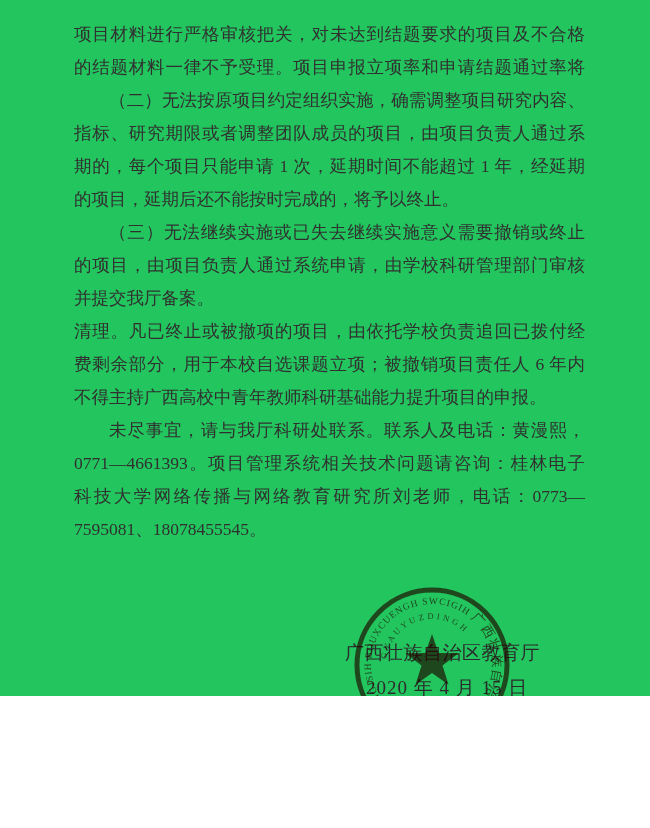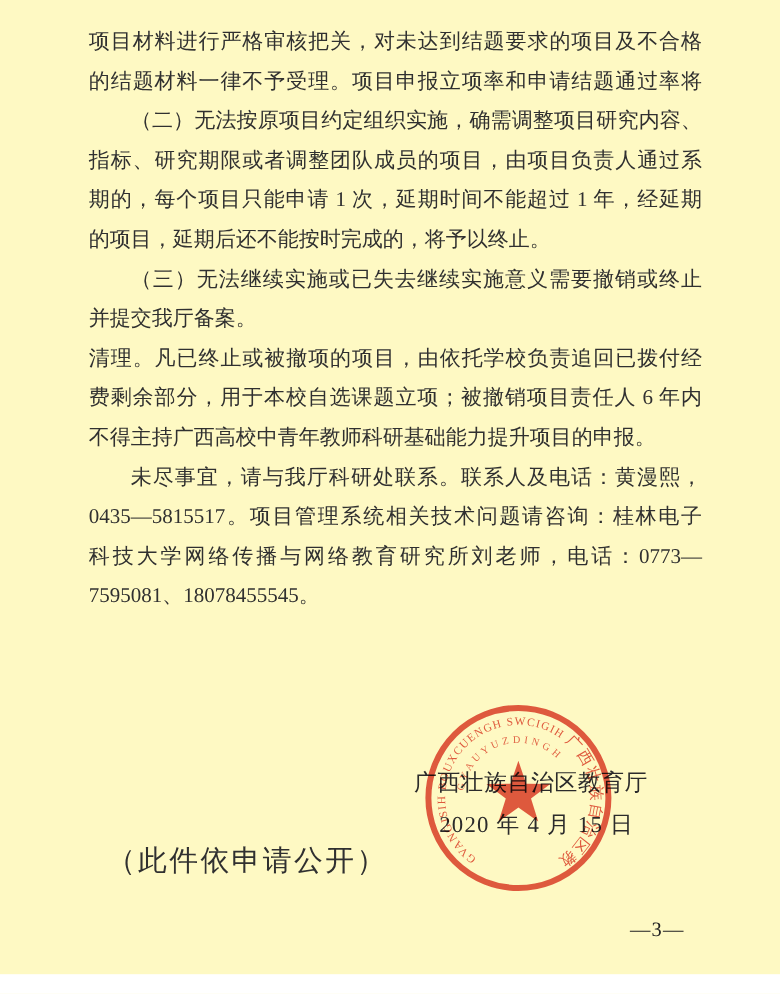--- a/index.html
+++ b/index.html
@@ -1,19 +1,19 @@
 <!DOCTYPE html>
 <html><head>
 <meta charset="utf-8">
 <style>
   html,body{margin:0;padding:0;background:#ffffff;}
   .page{
     position:relative;
-    width:650px;height:812px;
-    background:#fef9c3;
+    width:650px;height:696px;
+    background:#22c55e;
     overflow:hidden;
     font-family:"Liberation Serif","DejaVu Serif",serif;
     color:#303030;
   }
   .body-text{
     position:absolute;left:74px;top:18px;width:511px;
   }
   .bline{
     font-size:17.5px;
     line-height:33px;
@@ -54,26 +54,27 @@
 <div class="page">
 
   <div class="body-text">
     <div class="bline">项目材料进行严格审核把关，对未达到结题要求的项目及不合格</div>
     <div class="bline">的结题材料一律不予受理。项目申报立项率和申请结题通过率将</div>
     <div class="bline indent">（二）无法按原项目约定组织实施，确需调整项目研究内容、</div>
     <div class="bline">指标、研究期限或者调整团队成员的项目，由项目负责人通过系</div>
     <div class="bline">期的，每个项目只能申请 1 次，延期时间不能超过 1 年，经延期</div>
     <div class="bline pend">的项目，延期后还不能按时完成的，将予以终止。</div>
     <div class="bline indent">（三）无法继续实施或已失去继续实施意义需要撤销或终止</div>
+    <div class="bline">的项目，由项目负责人通过系统申请，由学校科研管理部门审核</div>
     <div class="bline pend">并提交我厅备案。</div>
     <div class="bline">清理。凡已终止或被撤项的项目，由依托学校负责追回已拨付经</div>
     <div class="bline">费剩余部分，用于本校自选课题立项；被撤销项目责任人 6 年内</div>
     <div class="bline pend">不得主持广西高校中青年教师科研基础能力提升项目的申报。</div>
     <div class="bline indent">未尽事宜，请与我厅科研处联系。联系人及电话：黄漫熙，</div>
-    <div class="bline">0435—5815517。项目管理系统相关技术问题请咨询：桂林电子</div>
+    <div class="bline">0771—4661393。项目管理系统相关技术问题请咨询：桂林电子</div>
     <div class="bline">科技大学网络传播与网络教育研究所刘老师，电话：0773—</div>
     <div class="bline pend">7595081、18078455545。</div>
   </div>
 
   <div class="sig-org">广西壮族自治区教育厅</div>
   <div class="sig-date">2020 年 4 月 15 日</div>
 
   <div class="note">（此件依申请公开）</div>
 
   <div class="page-num">—3—</div>

